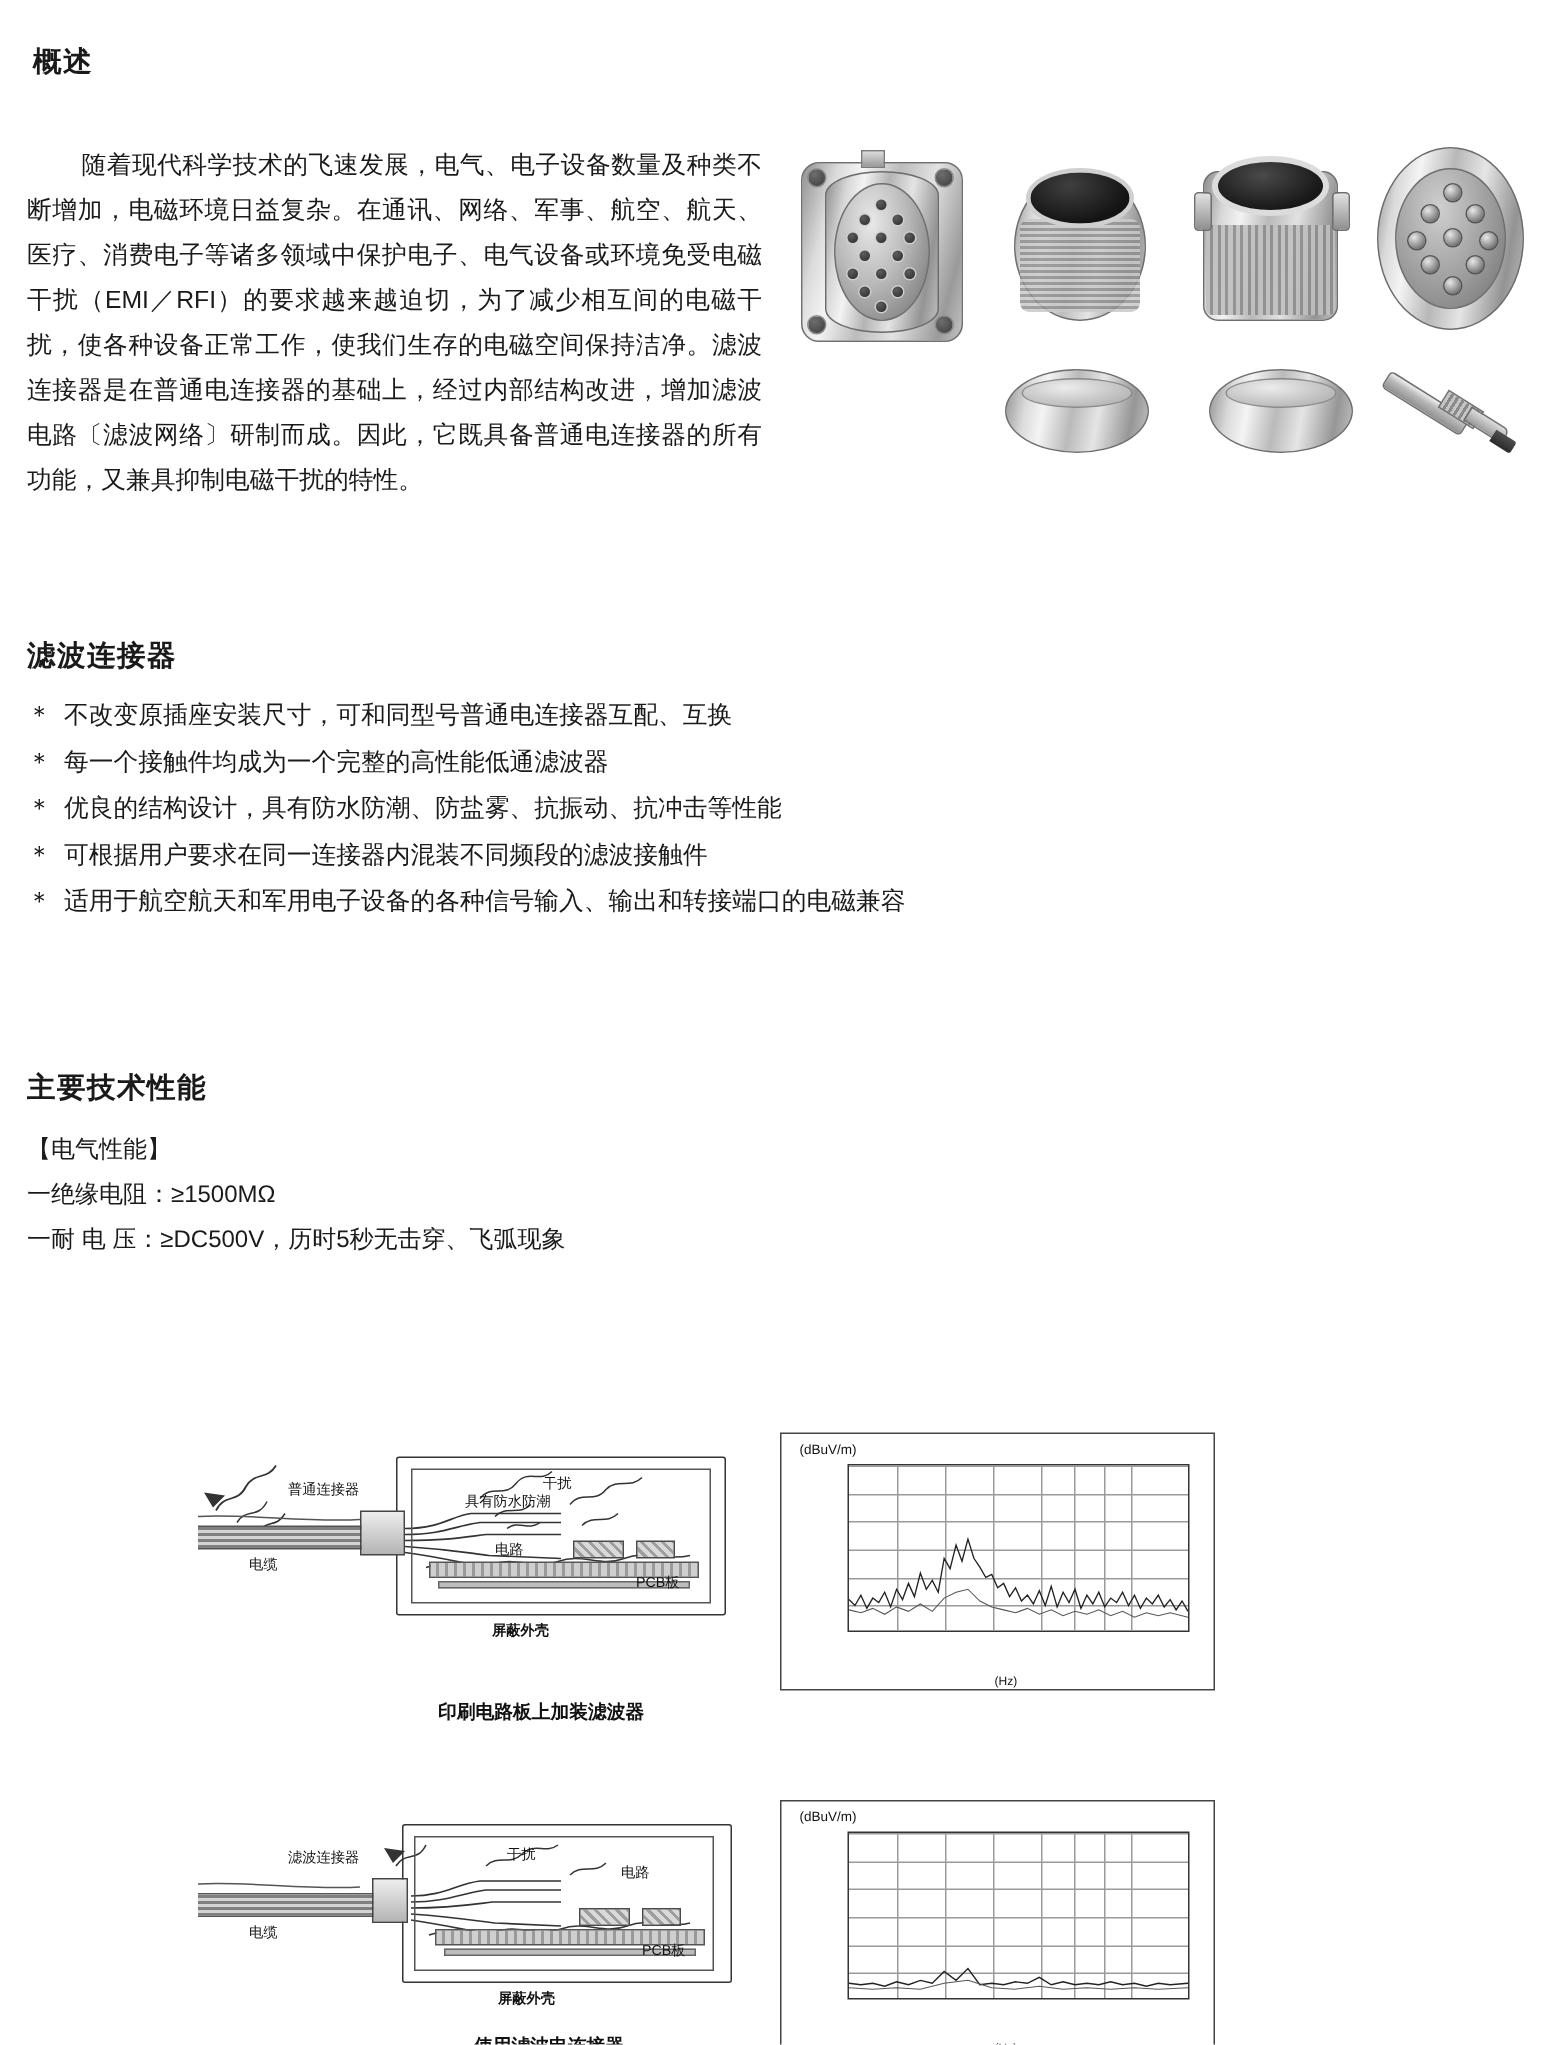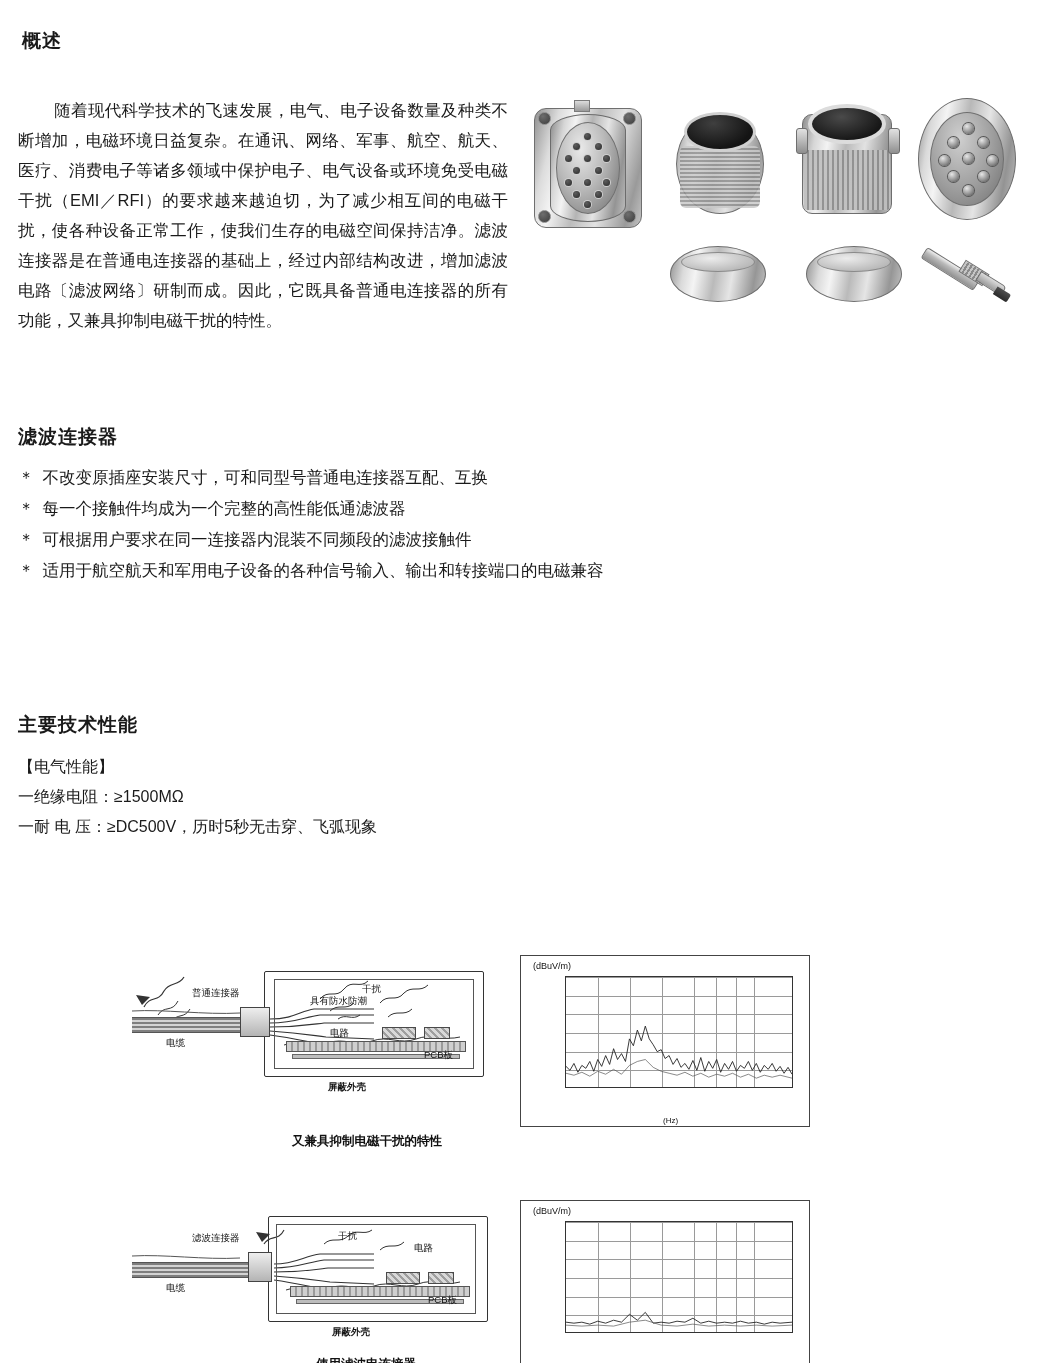--- a/index.html
+++ b/index.html
@@ -400,20 +400,24 @@
     <div class="feat">
       <span class="star">＊</span>
       <span>不改变原插座安装尺寸，可和同型号普通电连接器互配、互换</span>
     </div>
     <div class="feat">
       <span class="star">＊</span>
       <span>每一个接触件均成为一个完整的高性能低通滤波器</span>
     </div>
     <div class="feat">
       <span class="star">＊</span>
+      <span>优良的结构设计，具有防水防潮、防盐雾、抗振动、抗冲击等性能</span>
+    </div>
+    <div class="feat">
+      <span class="star">＊</span>
       <span>可根据用户要求在同一连接器内混装不同频段的滤波接触件</span>
     </div>
     <div class="feat">
       <span class="star">＊</span>
       <span>适用于航空航天和军用电子设备的各种信号输入、输出和转接端口的电磁兼容</span>
     </div>
   </div>
 
   <h2 class="sect tech-title">主要技术性能</h2>
   <div class="tech">
@@ -460,21 +464,21 @@
 
       <div class="lbl" style="left:68px;top:32px">普通连接器</div>
       <div class="lbl" style="left:42px;top:82px">电缆</div>
       <div class="lbl" style="left:238px;top:28px">干扰</div>
       <div class="lbl" style="left:186px;top:40px">具有防水防潮</div>
       <div class="lbl" style="left:206px;top:72px">电路</div>
       <div class="lbl" style="left:300px;top:94px">PCB板</div>
       <div class="lbl b" style="left:204px;top:126px">屏蔽外壳</div>
     </div>
 
-    <div class="cap" style="left:292px;top:178px">又兼具抑制电磁干扰的特性</div>
+    <div class="cap" style="left:292px;top:178px">印刷电路板上加装滤波器</div>
 
     <div class="spec">
       <div class="spec-unit">(dBuV/m)</div>
       <div class="plot">
         <div class="gl-h" style="top:0px"></div>
         <div class="gl-h" style="top:18.6px"></div>
         <div class="gl-h" style="top:37.3px"></div>
         <div class="gl-h" style="top:56px"></div>
         <div class="gl-h" style="top:74.6px"></div>
         <div class="gl-h" style="top:93.3px"></div>

